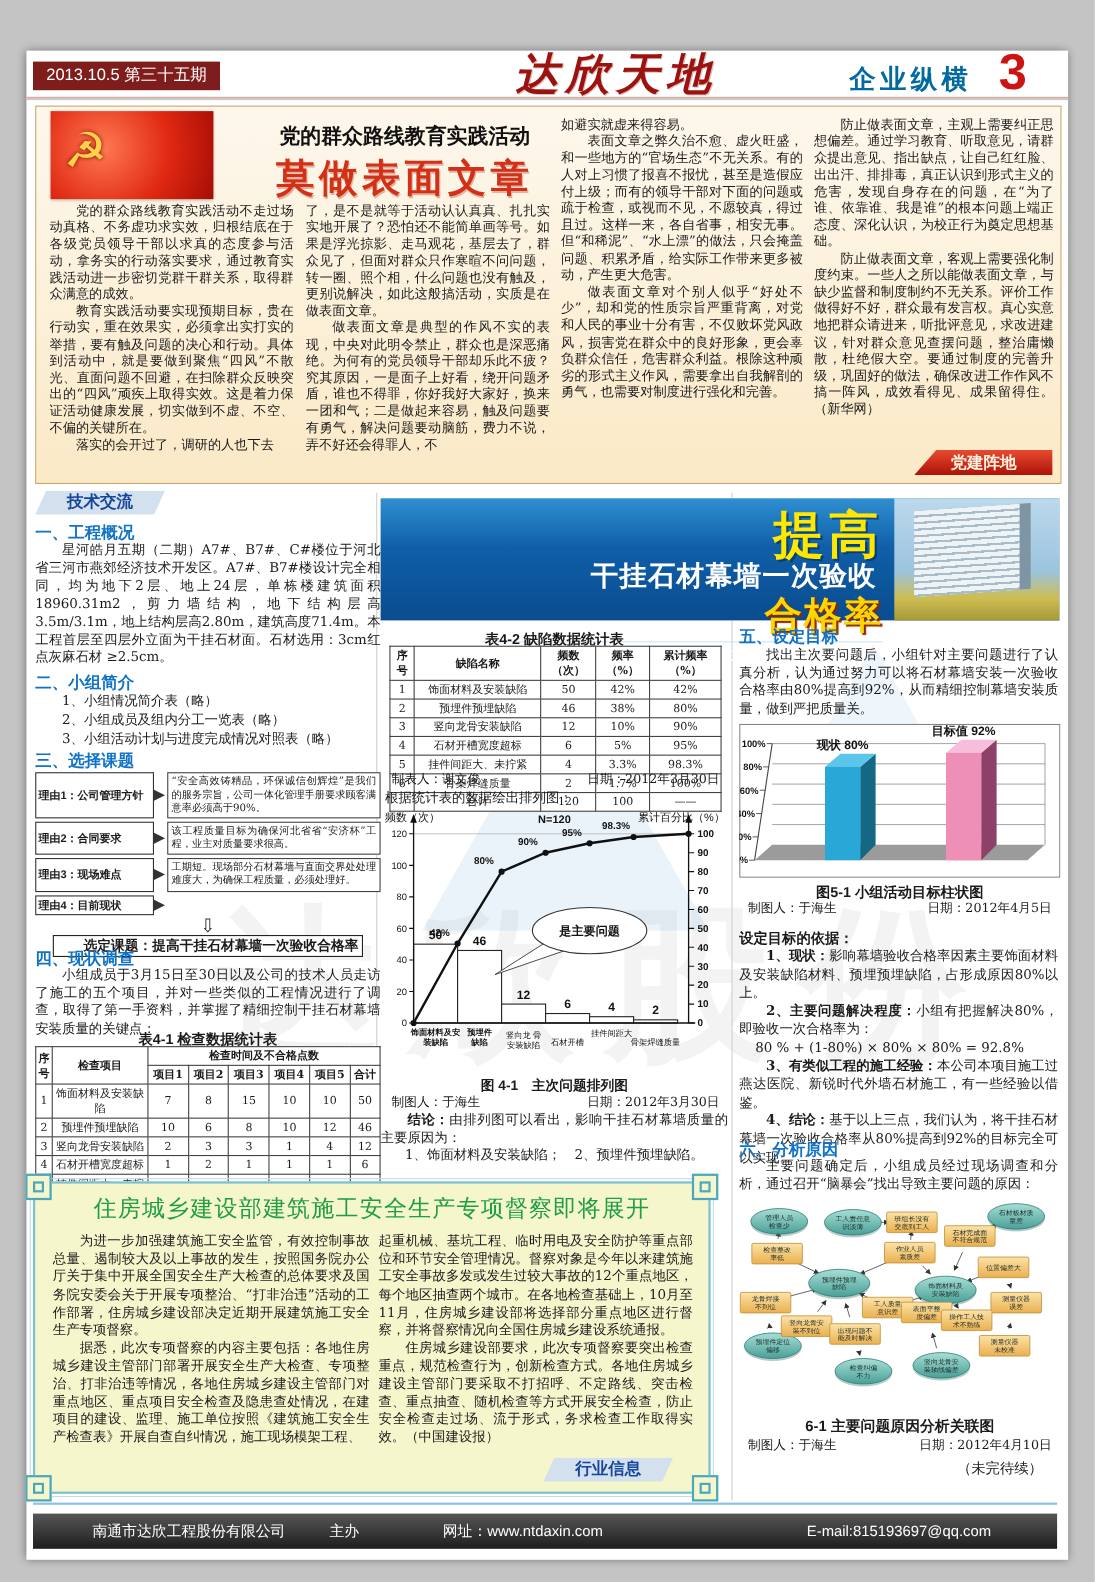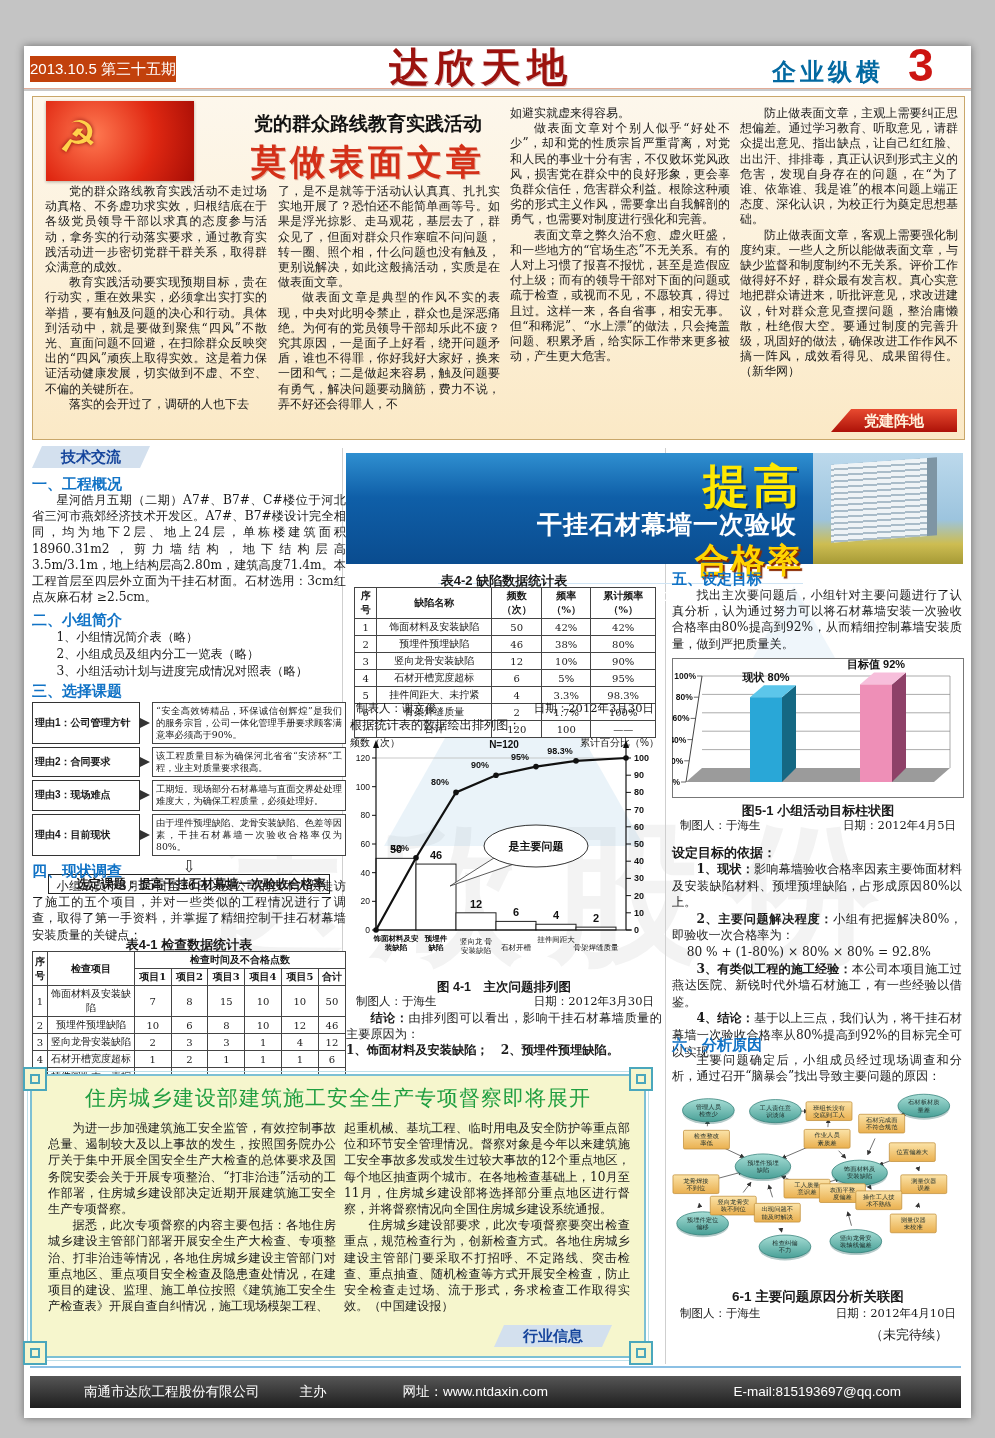--- a/index.html
+++ b/index.html
@@ -2,24 +2,24 @@
 <html><head>
 <meta charset="utf-8">
 <style>
   html,body{margin:0;padding:0;background:#c8c8c8;}
   .stage{position:relative;width:995px;height:1438px;background:#c4c4c4;overflow:hidden;
          font-family:"DejaVu Serif","Liberation Serif",serif;color:#1a1a1a;}
   .page{position:absolute;left:24px;top:46px;width:947px;height:1372px;background:#fff;
         box-shadow:0 0 8px rgba(0,0,0,.45);}
   .abs{position:absolute;}
   
-  .issue-badge{left:6px;top:10px;background:#c2410c;color:#fff;font-family:"Liberation Sans",sans-serif;
-               font-size:15px;line-height:26px;padding:0 0;}
-  .masthead{left:302px;top:-6px;width:310px;text-align:center;color:#9c120e;font-weight:bold;
-            font-size:40px;letter-spacing:6px;font-family:"DejaVu Serif",serif;
+  .issue-badge{left:6px;top:10px;background:#7f1d1d;color:#fff;font-family:"Liberation Sans",sans-serif;
+               font-size:15px;line-height:26px;padding:0 12px;}
+  .masthead{left:318px;top:-6px;width:310px;text-align:right;color:#9c120e;font-weight:bold;
+            font-style:italic;font-size:40px;letter-spacing:6px;font-family:"DejaVu Serif",serif;
             text-shadow:1px 1px 0 rgba(120,0,0,.25);}
   .section-name{left:748px;top:10px;font-family:Liberation Sans, sans-serif;font-weight:bold;
                 font-size:24px;letter-spacing:4px;color:#0369a1;}
   .page-num{left:884px;top:-8px;font-family:"Liberation Sans",sans-serif;font-weight:bold;
             font-size:46px;color:#cc1512;}
   .header-rule{left:0;top:42px;width:947px;height:3px;
                background:linear-gradient(180deg,#e2ab97 0 45%,#c9c9c9 45% 100%);}
   
   .wm-text{left:170px;top:750px;font-size:150px;font-weight:bold;letter-spacing:28px;
            color:rgba(70,70,70,.065);white-space:nowrap;z-index:0;}
@@ -138,22 +138,22 @@
           <p>党的群众路线教育实践活动不走过场动真格、不务虚功求实效，归根结底在于各级党员领导干部以求真的态度参与活动，拿务实的行动落实要求，通过教育实践活动进一步密切党群干群关系，取得群众满意的成效。</p>
           <p>教育实践活动要实现预期目标，贵在行动实，重在效果实，必须拿出实打实的举措，要有触及问题的决心和行动。具体到活动中，就是要做到聚焦“四风”不散光、直面问题不回避，在扫除群众反映突出的“四风”顽疾上取得实效。这是着力保证活动健康发展，切实做到不虚、不空、不偏的关键所在。</p>
           <p>落实的会开过了，调研的人也下去</p>
         </div>
     <div class="abs a-col" id="acol2" style="left:245px;top:87px;width:222px;height:248px">
           <p class="noind">了，是不是就等于活动认认真真、扎扎实实地开展了？恐怕还不能简单画等号。如果是浮光掠影、走马观花，基层去了，群众见了，但面对群众只作寒暄不问问题，转一圈、照个相，什么问题也没有触及，更别说解决，如此这般搞活动，实质是在做表面文章。</p>
           <p>做表面文章是典型的作风不实的表现，中央对此明令禁止，群众也是深恶痛绝。为何有的党员领导干部却乐此不疲？究其原因，一是面子上好看，绕开问题矛盾，谁也不得罪，你好我好大家好，换来一团和气；二是做起来容易，触及问题要有勇气，解决问题要动脑筋，费力不说，弄不好还会得罪人，不</p>
         </div>
     <div class="abs a-col" id="acol3" style="left:477px;top:9px;width:220px;height:322px">
           <p class="noind">如避实就虚来得容易。</p>
+          <p>表面文章之弊久治不愈、虚火旺盛，和一些地方的“官场生态”不无关系。有的人对上习惯了报喜不报忧，甚至是造假应付上级；而有的领导干部对下面的问题或疏于检查，或视而不见，不愿较真，得过且过。这样一来，各自省事，相安无事。但“和稀泥”、“水上漂”的做法，只会掩盖问题、积累矛盾，给实际工作带来更多被动，产生更大危害。</p>
           <p>做表面文章对个别人似乎“好处不少”，却和党的性质宗旨严重背离，对党和人民的事业十分有害，不仅败坏党风政风，损害党在群众中的良好形象，更会辜负群众信任，危害群众利益。根除这种顽劣的形式主义作风，需要拿出自我解剖的勇气，也需要对制度进行强化和完善。</p>
-          <p>表面文章之弊久治不愈、虚火旺盛，和一些地方的“官场生态”不无关系。有的人对上习惯了报喜不报忧，甚至是造假应付上级；而有的领导干部对下面的问题或疏于检查，或视而不见，不愿较真，得过且过。这样一来，各自省事，相安无事。但“和稀泥”、“水上漂”的做法，只会掩盖问题、积累矛盾，给实际工作带来更多被动，产生更大危害。</p>
         </div>
     <div class="abs a-col" id="acol4" style="left:707px;top:9px;width:218px;height:300px">
           <p>防止做表面文章，主观上需要纠正思想偏差。通过学习教育、听取意见，请群众提出意见、指出缺点，让自己红红脸、出出汗、排排毒，真正认识到形式主义的危害，发现自身存在的问题，在“为了谁、依靠谁、我是谁”的根本问题上端正态度、深化认识，为校正行为奠定思想基础。</p>
           <p>防止做表面文章，客观上需要强化制度约束。一些人之所以能做表面文章，与缺少监督和制度制约不无关系。评价工作做得好不好，群众最有发言权。真心实意地把群众请进来，听批评意见，求改进建议，针对群众意见查摆问题，整治庸懒散，杜绝假大空。要通过制度的完善升级，巩固好的做法，确保改进工作作风不搞一阵风，成效看得见、成果留得住。（新华网）</p>
         </div>
     <div class="abs ribbon-red">党建阵地</div>
   </div>
 
   <div class="abs vrule" style="left:318px;top:402px;height:616px"></div>
   <div class="abs vrule" style="left:641px;top:402px;height:916px"></div>
@@ -182,21 +182,20 @@
       <div class="r-text">该工程质量目标为确保河北省省“安济杯”工程，业主对质量要求很高。</div>
     </div>
     <div class="r-row">
       <div class="r-label">理由3：现场难点</div>
       <div class="r-arr"></div>
       <div class="r-text">工期短。现场部分石材幕墙与直面交界处处理难度大，为确保工程质量，必须处理好。</div>
     </div>
     <div class="r-row">
       <div class="r-label">理由4：目前现状</div>
       <div class="r-arr"></div>
-      <div class="r-text">由于埋件预埋缺陷、龙骨安装缺陷、色差等因素，干挂石材幕墙一次验收合格率仅为80%。</div>
     </div>
     <div class="down-arrow">⇩</div>
     <div class="sel-topic">选定课题：提高干挂石材幕墙一次验收合格率</div>
   </div>
   <div class="abs bluehead" style="left:8px;top:816px">四、现状调查</div>
   <div class="abs para" style="left:8px;top:832px;width:314px">
         <p>小组成员于3月15日至30日以及公司的技术人员走访了施工的五个项目，并对一些类似的工程情况进行了调查，取得了第一手资料，并掌握了精细控制干挂石材幕墙安装质量的关键点：</p>
       </div>
   <div class="abs t-title" style="left:8px;top:890px;width:314px">表4-1 检查数据统计表</div>
   <table class="abs dtable" id="t41" style="left:8px;top:905px;width:314px">
@@ -452,21 +451,21 @@
         <text x="210" y="208" font-size="7.5" text-anchor="middle" fill="#111" font-weight="normal">挂件间距大</text>
         <text x="250" y="216" font-size="7.5" text-anchor="middle" fill="#111" font-weight="normal">骨架焊缝质量</text>
       </svg>
   <div class="abs fig-caption" style="left:322px;top:933px;width:316px;font-size:12.5px">图 4-1　主次问题排列图</div>
   <div class="abs maker-row" style="left:332px;top:948px;width:298px">
     <span>制图人：于海生</span>
     <span>日期：2012年3月30日</span>
   </div>
   <div class="abs para" style="left:322px;top:964px;width:316px">
     <p class="noind" style="text-indent:2em"><b>结论：</b><span>由排列图可以看出，影响干挂石材幕墙质量的主要原因为：</span></p>
-    <p class="noind" style="font-weight:bold;text-indent:0">1、饰面材料及安装缺陷；　2、预埋件预埋缺陷。</p>
+    <p class="noind" style="text-align:center;font-weight:normal;text-indent:0">1、饰面材料及安装缺陷；　2、预埋件预埋缺陷。</p>
   </div>
 
   <div class="abs bluehead" style="left:648px;top:524px">五、设定目标</div>
   <div class="abs para" style="left:648px;top:541px;width:290px">
         <p>找出主次要问题后，小组针对主要问题进行了认真分析，认为通过努力可以将石材幕墙安装一次验收合格率由80%提高到92%，从而精细控制幕墙安装质量，做到严把质量关。</p>
       </div>
   <svg class="abs" id="target" style="left:648px;top:612px" width="292" height="140">
         <rect x="0.5" y="0.5" width="291" height="139" fill="#fff" stroke="#777"></rect>
         <polygon points="14,124 262,124 278,110 30,110" fill="#9b9b9b"></polygon>
         <line x1="30" y1="91.6" x2="278" y2="91.6" stroke="#888" stroke-width="0.7"></line>

